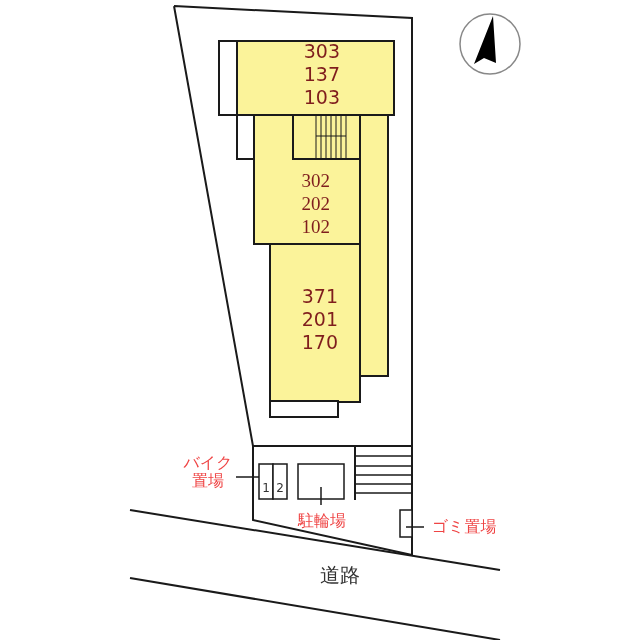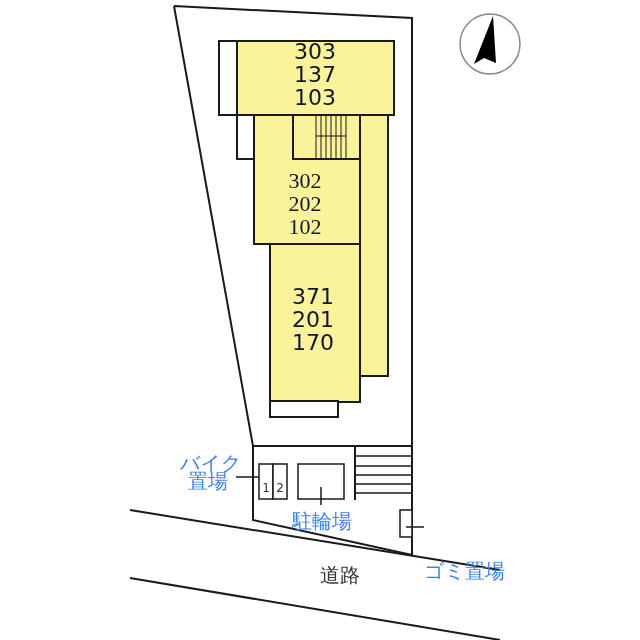--- a/index.html
+++ b/index.html
@@ -1,20 +1,20 @@
 <!DOCTYPE html>
 <html><head>
 <meta charset="utf-8">
 <style>
   html, body { margin:0; padding:0; background:#ffffff; }
   body { width:640px; height:640px; position:relative; overflow:hidden; font-family:"DejaVu Sans", sans-serif; }
   svg { position:absolute; left:0; top:0; }
   .lbl { position:absolute; color:#2a2a1a; font-family:"DejaVu Sans", sans-serif; text-align:center; white-space:nowrap; }
-  .unit { font-size:22px; line-height:23px; color:#0f172a; }
-  .jp { font-size:20px; line-height:18px; color:#3b82f6; }
+  .unit { font-size:19px; line-height:23px; color:#7f1d1d;text-align:right; }
+  .jp { font-size:16px; line-height:18px; color:#ef4444; }
   .road { font-size:20px; color:#333;text-align:right; }
   .num { font-size:12px; color:#333; }
 </style>
 </head>
 <body>
 
 <svg width="640" height="640" viewBox="0 0 640 640">
 
   <polyline points="174,6 412,18 412,555 253,520 253,446 174,6" fill="none" stroke="#1a1a1a" stroke-width="2"></polyline>
 
@@ -88,14 +88,14 @@
   <div>170</div>
 </div>
 
 <div class="lbl jp" style="left:180px;top:454px;width:56px;">
   <div>バイク</div>
   <div>置場</div>
 </div>
 <div class="lbl num" style="left:259px;top:481px;width:14px;">1</div>
 <div class="lbl num" style="left:273px;top:481px;width:14px;">2</div>
 <div class="lbl jp" style="left:292px;top:512px;width:60px;">駐輪場</div>
-<div class="lbl jp" style="left:424px;top:518px;width:80px;margin-top:44px;">ゴミ置場</div>
+<div class="lbl jp" style="left:424px;top:518px;width:80px;">ゴミ置場</div>
 <div class="lbl road" style="left:300px;top:562px;width:60px;">道路</div>
 
 </body></html>

